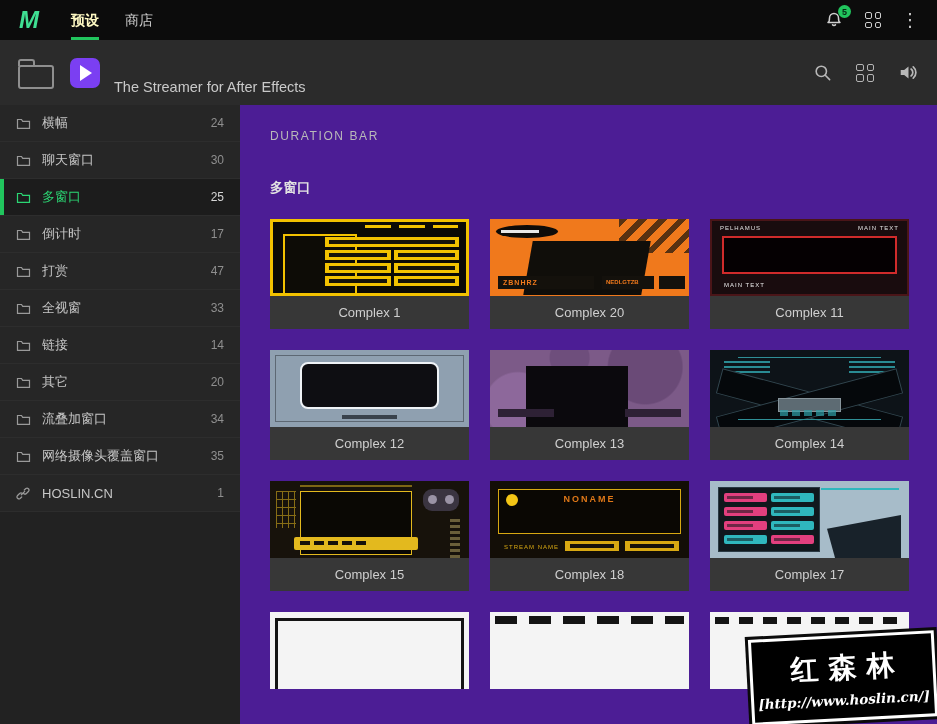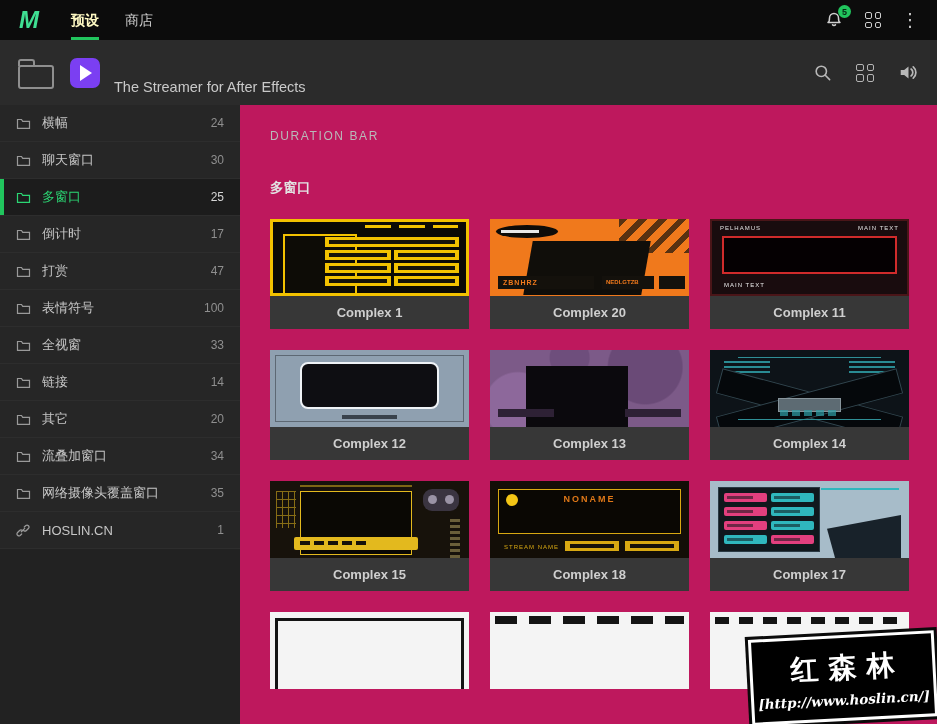--- a/index.html
+++ b/index.html
@@ -82,33 +82,33 @@
   .side-item.active::before {
     content:''; position:absolute; left:0; top:0; bottom:0; width:4px; background:#21c55d;
   }
   .side-item.active .side-label { color:#2bd673; }
   .side-item.active .icon { color:#2bd673; }
   .side-item.active .side-count { color:#d6d6d6; }
 
   
   .main {
     position:absolute; top:105px; left:240px; right:0; bottom:0;
-    background:#be185d; overflow:hidden; padding-left:30px;
+    background:#4c1d95; overflow:hidden; padding-left:30px;
   }
   .duration { margin:0; padding-top:24px; font-size:12px; letter-spacing:1.6px; color:#b9b9b9; }
   .section-title { margin:36px 0 0; font-size:13.5px; font-weight:bold; color:#e2e2e2; }
   .grid {
     margin-top:22px; display:grid; grid-template-columns:repeat(3,199px);
     column-gap:21px; row-gap:21px;
   }
   .card { width:199px; cursor:pointer; }
   .thumb { height:77px; position:relative; overflow:hidden; background:#111; }
   .caption {
     height:33px; background:#373737; display:flex; align-items:center; justify-content:center;
-    font-size:13px; color:#cfcfcf;font-weight:bold;
+    font-size:13px; color:#cfcfcf;
   }
 
   
   
   .t1 { background:#0b0a05; border:3px solid var(--accent,#f2c200); }
   .t1 .topline { position:absolute; top:3px; left:92px; right:8px; height:3px;
     background:repeating-linear-gradient(90deg, var(--accent) 0 26px, transparent 26px 34px); }
   .t1 .cam { position:absolute; left:10px; top:12px; width:74px; height:64px;
     border:2px solid var(--accent); background:#0d0c06; }
   .t1 .bars { position:absolute; right:7px; bottom:7px; width:134px; display:grid;
@@ -328,29 +328,20 @@
     <span class="side-count">17</span>
   </div>
   <div class="side-item">
     <span class="icon">
         <svg width="15" height="13" viewBox="0 0 15 13">
           <path d="M1.5 2.5h4l1.2 1.8h6.8v7h-12z" fill="none" stroke="currentColor" stroke-width="1.2"></path>
         </svg>
       </span>
     <span class="side-label">打赏</span>
     <span class="side-count">47</span>
-  </div>
-  <div class="side-item">
-    <span class="icon">
-        <svg width="15" height="13" viewBox="0 0 15 13">
-          <path d="M1.5 2.5h4l1.2 1.8h6.8v7h-12z" fill="none" stroke="currentColor" stroke-width="1.2"></path>
-        </svg>
-      </span>
-    <span class="side-label">表情符号</span>
-    <span class="side-count">100</span>
   </div>
   <div class="side-item">
     <span class="icon">
         <svg width="15" height="13" viewBox="0 0 15 13">
           <path d="M1.5 2.5h4l1.2 1.8h6.8v7h-12z" fill="none" stroke="currentColor" stroke-width="1.2"></path>
         </svg>
       </span>
     <span class="side-label">全视窗</span>
     <span class="side-count">33</span>
   </div>

